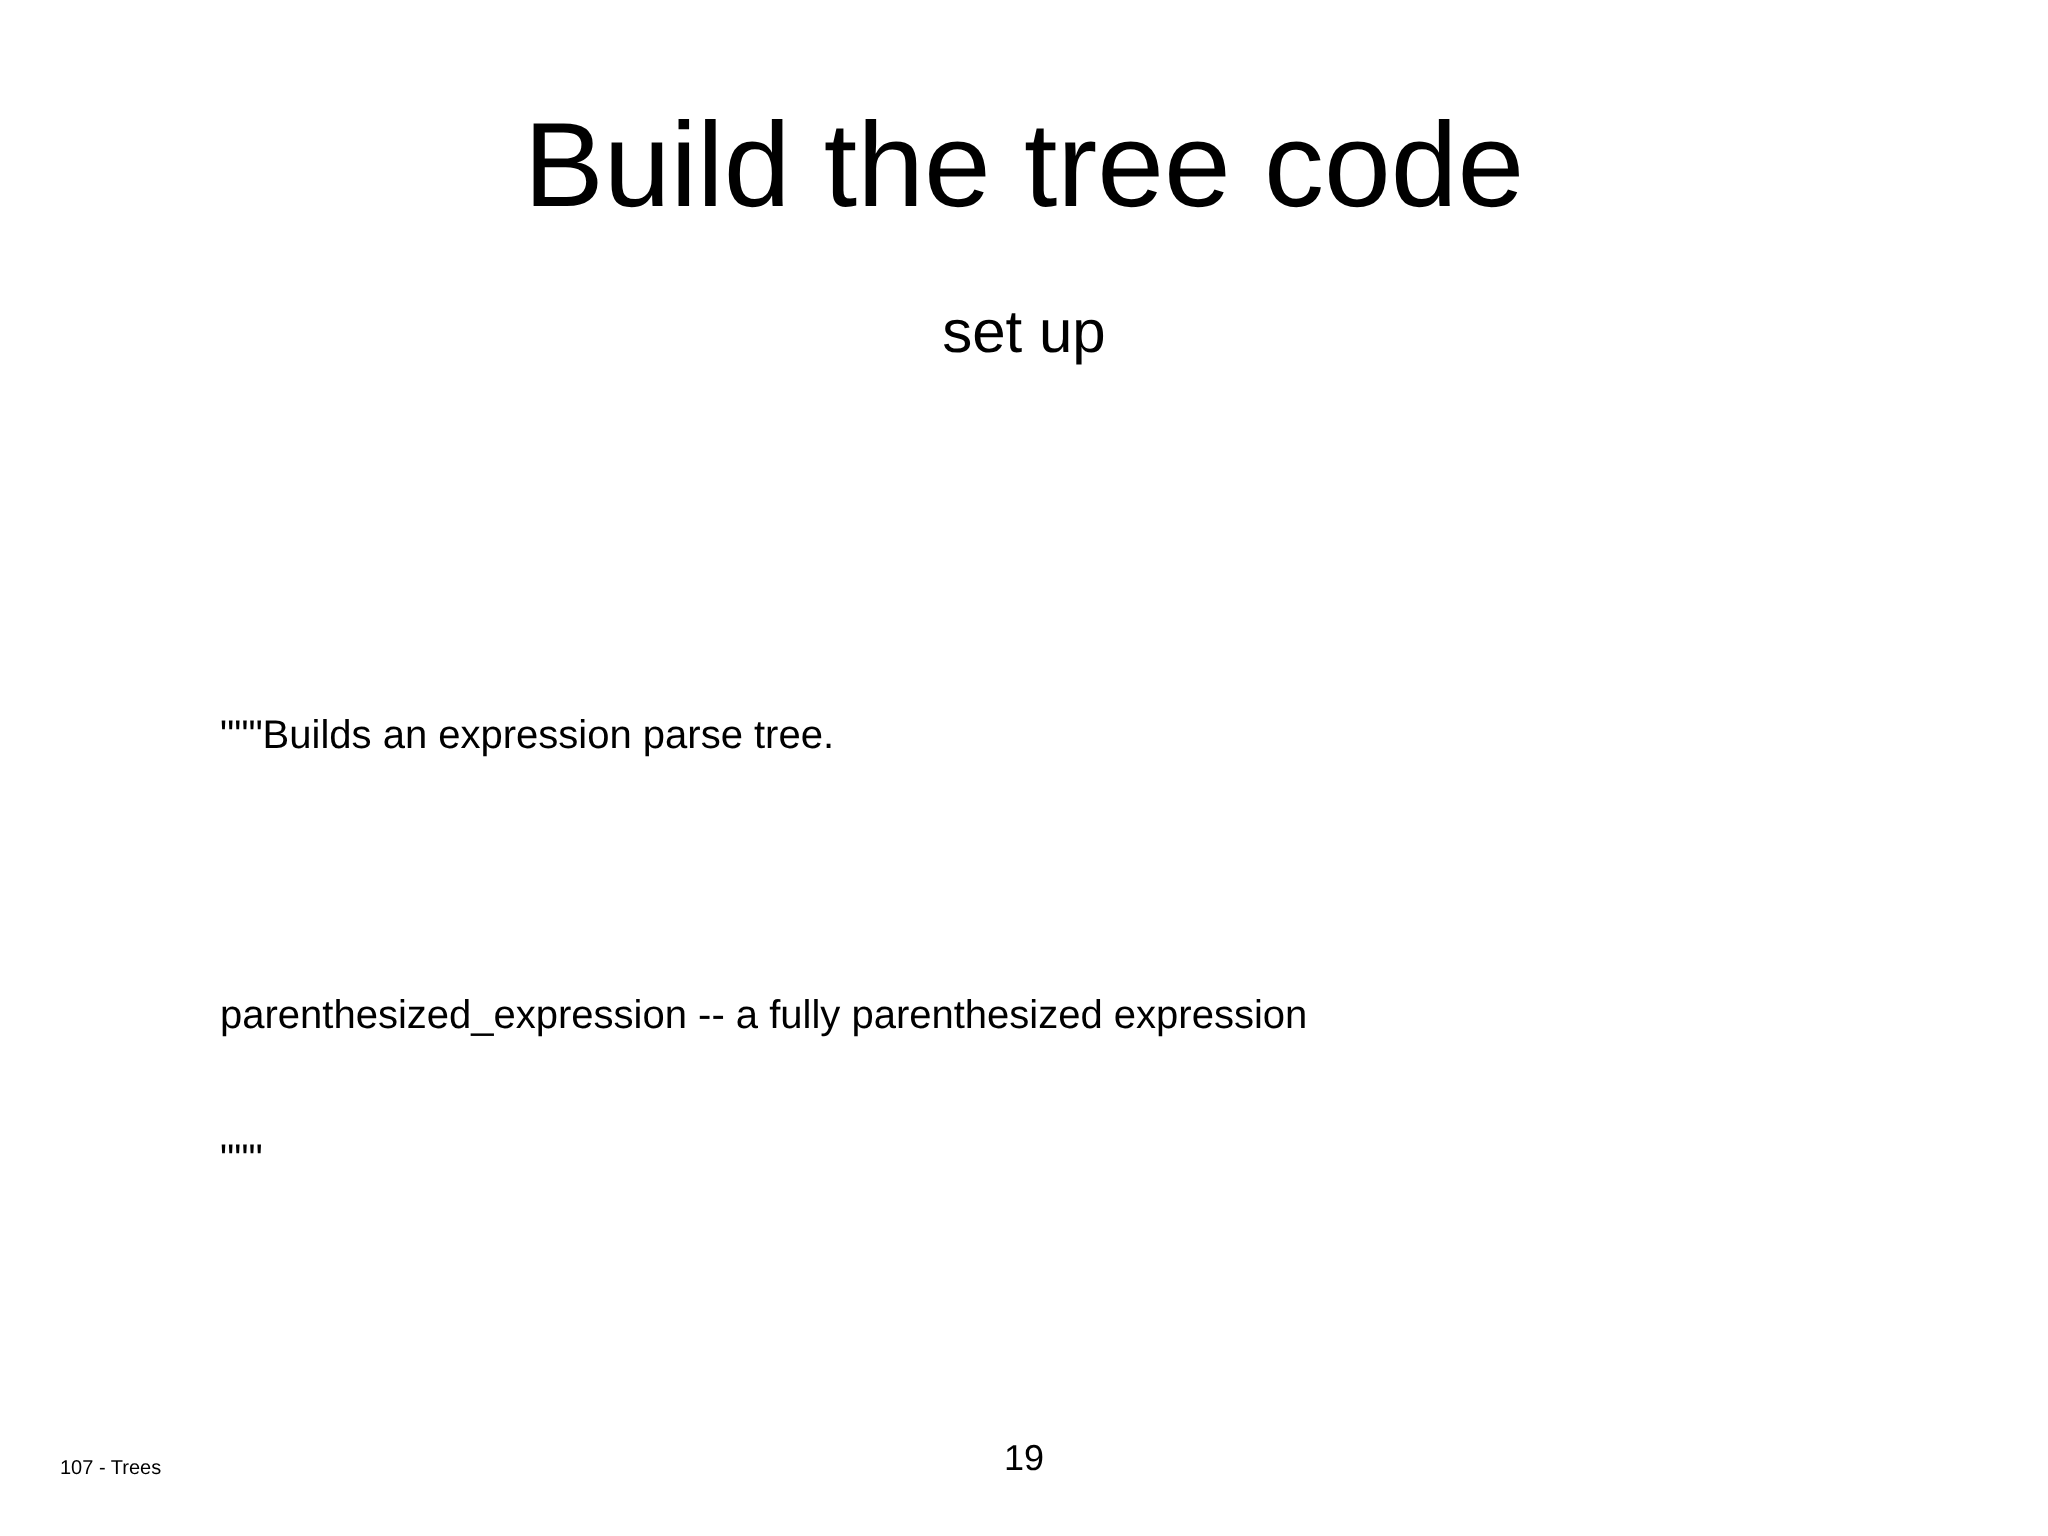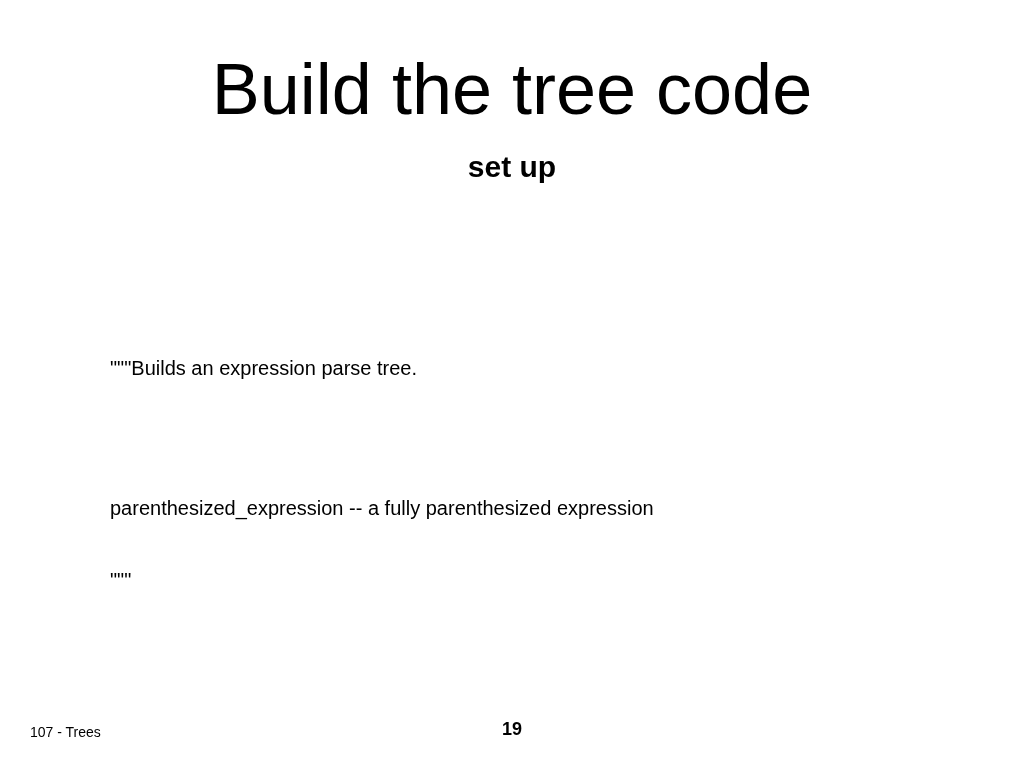--- a/index.html
+++ b/index.html
@@ -16,58 +16,57 @@
     position: relative;
     width: 1024px;
     height: 768px;
   }
   .title {
     position: absolute;
     top: 48px;
     left: 0;
     width: 1024px;
     text-align: center;
-    font-size: 72px;
+    font-size: 60px;
     font-weight: 400;
     letter-spacing: 0px;
   }
   .subtitle {
     position: absolute;
     top: 150px;
     left: 0;
     width: 1024px;
     text-align: center;
     font-size: 30px;
-    font-weight: 700;
+    font-weight: 400;
   }
   .code-block {
     position: absolute;
     top: 308px;
     left: 74px;
     font-size: 20px;
     line-height: 1.2;
     white-space: pre;
     font-family: Arial, Helvetica, sans-serif;
   }
   .indent1 { padding-left: 36px; }
   .para-gap { height: 20px; }
   .footer-left {
     position: absolute;
     left: 30px;
     bottom: 28px;
-    font-size: 14px;
+    font-size: 10px;
   }
   .footer-center {
     position: absolute;
     left: 0;
     bottom: 28px;
     width: 1024px;
     text-align: center;
     font-size: 18px;
-    font-weight: bold;
   }
 </style>
 </head>
 <body>
 
 <div class="slide">
 
   <div class="title">Build the tree code</div>
   <div class="subtitle">set up</div>
 

